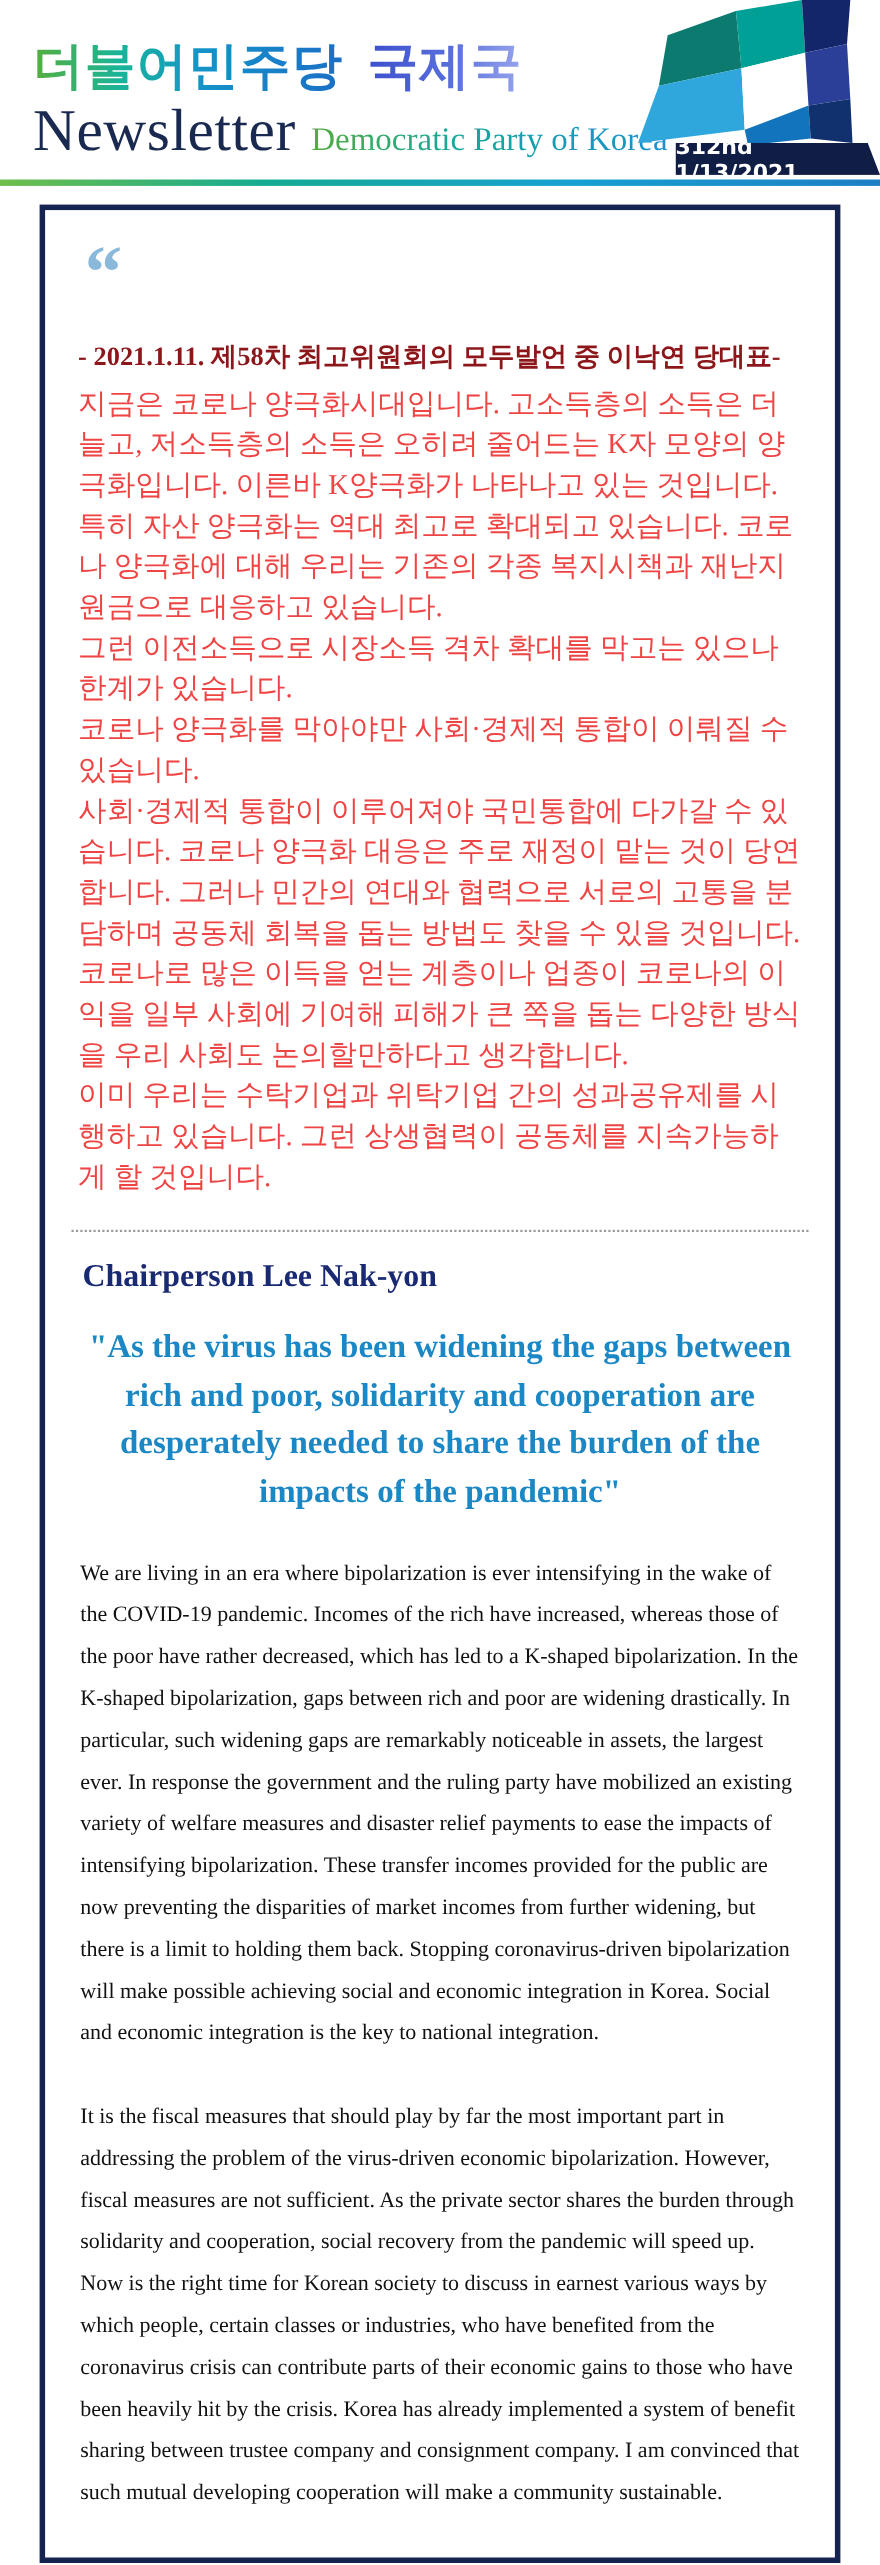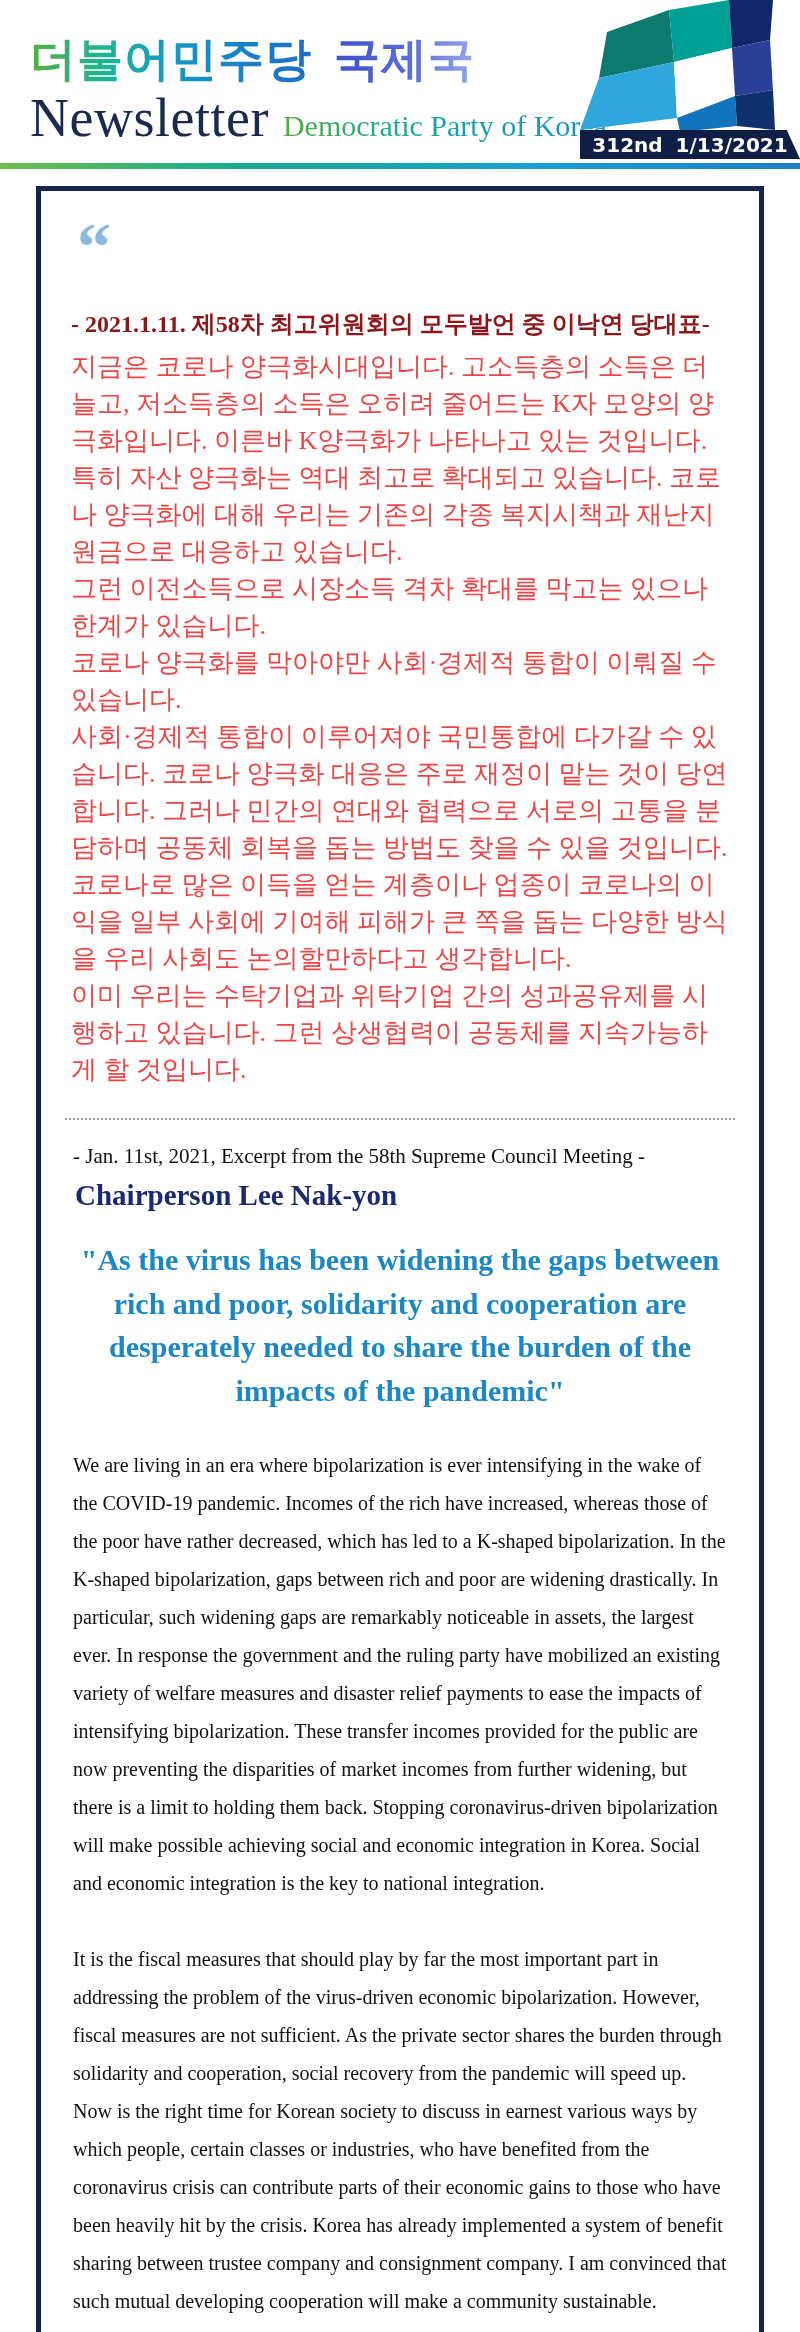--- a/index.html
+++ b/index.html
@@ -25,21 +25,21 @@
   }
   .nl-row { display:flex; align-items:baseline; margin-top:2px;text-align:center; }
   .newsletter { font-size:54px; color:#19294f; letter-spacing:0.5px; }
   .subtitle {
     margin-left:14px; font-size:30px;
     background:linear-gradient(90deg,#56ab40 0%,#15a89b 40%,#1b8fd0 100%);
     -webkit-background-clip:text; background-clip:text; color:transparent;
   }
   .flag-logo { position:absolute; top:0; right:23px; width:200px; height:136px; }
   .issue-box {
-    position:absolute; top:130px; right:0; width:220px; height:29px;
+    position:absolute; top:130px; right:0; width:186px; height:29px;
     background:#101d45; color:#ffffff;
     font-family:"DejaVu Sans","Liberation Sans",sans-serif;
     font-size:20px; font-weight:bold; word-spacing:6px;
     display:flex; align-items:center; justify-content:center;
     clip-path:polygon(0 0, 94% 0, 100% 100%, 0 100%);
   }
 
   .gradient-line { height:6px; width:100%; }
   .gradient-line.top { background:linear-gradient(90deg,#6fbe4a 0%,#14ab92 30%,#18a0d2 65%,#1b7fc4 100%); }
 
@@ -114,21 +114,20 @@
 
   <p class="body-ko">지금은 코로나 양극화시대입니다. 고소득층의 소득은 더 늘고, 저소득층의 소득은 오히려 줄어드는 K자 모양의 양극화입니다. 이른바 K양극화가 나타나고 있는 것입니다.
 특히 자산 양극화는 역대 최고로 확대되고 있습니다. 코로나 양극화에 대해 우리는 기존의 각종 복지시책과 재난지원금으로 대응하고 있습니다.
 그런 이전소득으로 시장소득 격차 확대를 막고는 있으나 한계가 있습니다.
 코로나 양극화를 막아야만 사회·경제적 통합이 이뤄질 수 있습니다.
 사회·경제적 통합이 이루어져야 국민통합에 다가갈 수 있습니다. 코로나 양극화 대응은 주로 재정이 맡는 것이 당연합니다. 그러나 민간의 연대와 협력으로 서로의 고통을 분담하며 공동체 회복을 돕는 방법도 찾을 수 있을 것입니다. 코로나로 많은 이득을 얻는 계층이나 업종이 코로나의 이익을 일부 사회에 기여해 피해가 큰 쪽을 돕는 다양한 방식을 우리 사회도 논의할만하다고 생각합니다.
 이미 우리는 수탁기업과 위탁기업 간의 성과공유제를 시행하고 있습니다. 그런 상생협력이 공동체를 지속가능하게 할 것입니다.</p>
 
   <div class="dotted-divider"></div>
 
-  <p class="source-en">- Jan. 11st, 2021, Excerpt from the 58th Supreme Council Meeting -</p>
   <p class="speaker">Chairperson Lee Nak-yon</p>
 
   <p class="quote-en">"As the virus has been widening the gaps between rich and poor, solidarity and cooperation are desperately needed to share the burden of the impacts of the pandemic"</p>
 
   <p class="body-en">We are living in an era where bipolarization is ever intensifying in the wake of the COVID-19 pandemic. Incomes of the rich have increased, whereas those of the poor have rather decreased, which has led to a K-shaped bipolarization. In the K-shaped bipolarization, gaps between rich and poor are widening drastically. In particular, such widening gaps are remarkably noticeable in assets, the largest ever. In response the government and the ruling party have mobilized an existing variety of welfare measures and disaster relief payments to ease the impacts of intensifying bipolarization. These transfer incomes provided for the public are now preventing the disparities of market incomes from further widening, but there is a limit to holding them back. Stopping coronavirus-driven bipolarization will make possible achieving social and economic integration in Korea. Social and economic integration is the key to national integration.</p>
   <p class="body-en">It is the fiscal measures that should play by far the most important part in addressing the problem of the virus-driven economic bipolarization. However, fiscal measures are not sufficient. As the private sector shares the burden through solidarity and cooperation, social recovery from the pandemic will speed up. Now is the right time for Korean society to discuss in earnest various ways by which people, certain classes or industries, who have benefited from the coronavirus crisis can contribute parts of their economic gains to those who have been heavily hit by the crisis. Korea has already implemented a system of benefit sharing between trustee company and consignment company. I am convinced that such mutual developing cooperation will make a community sustainable.</p>
 
 </div>
 
 </body></html>

